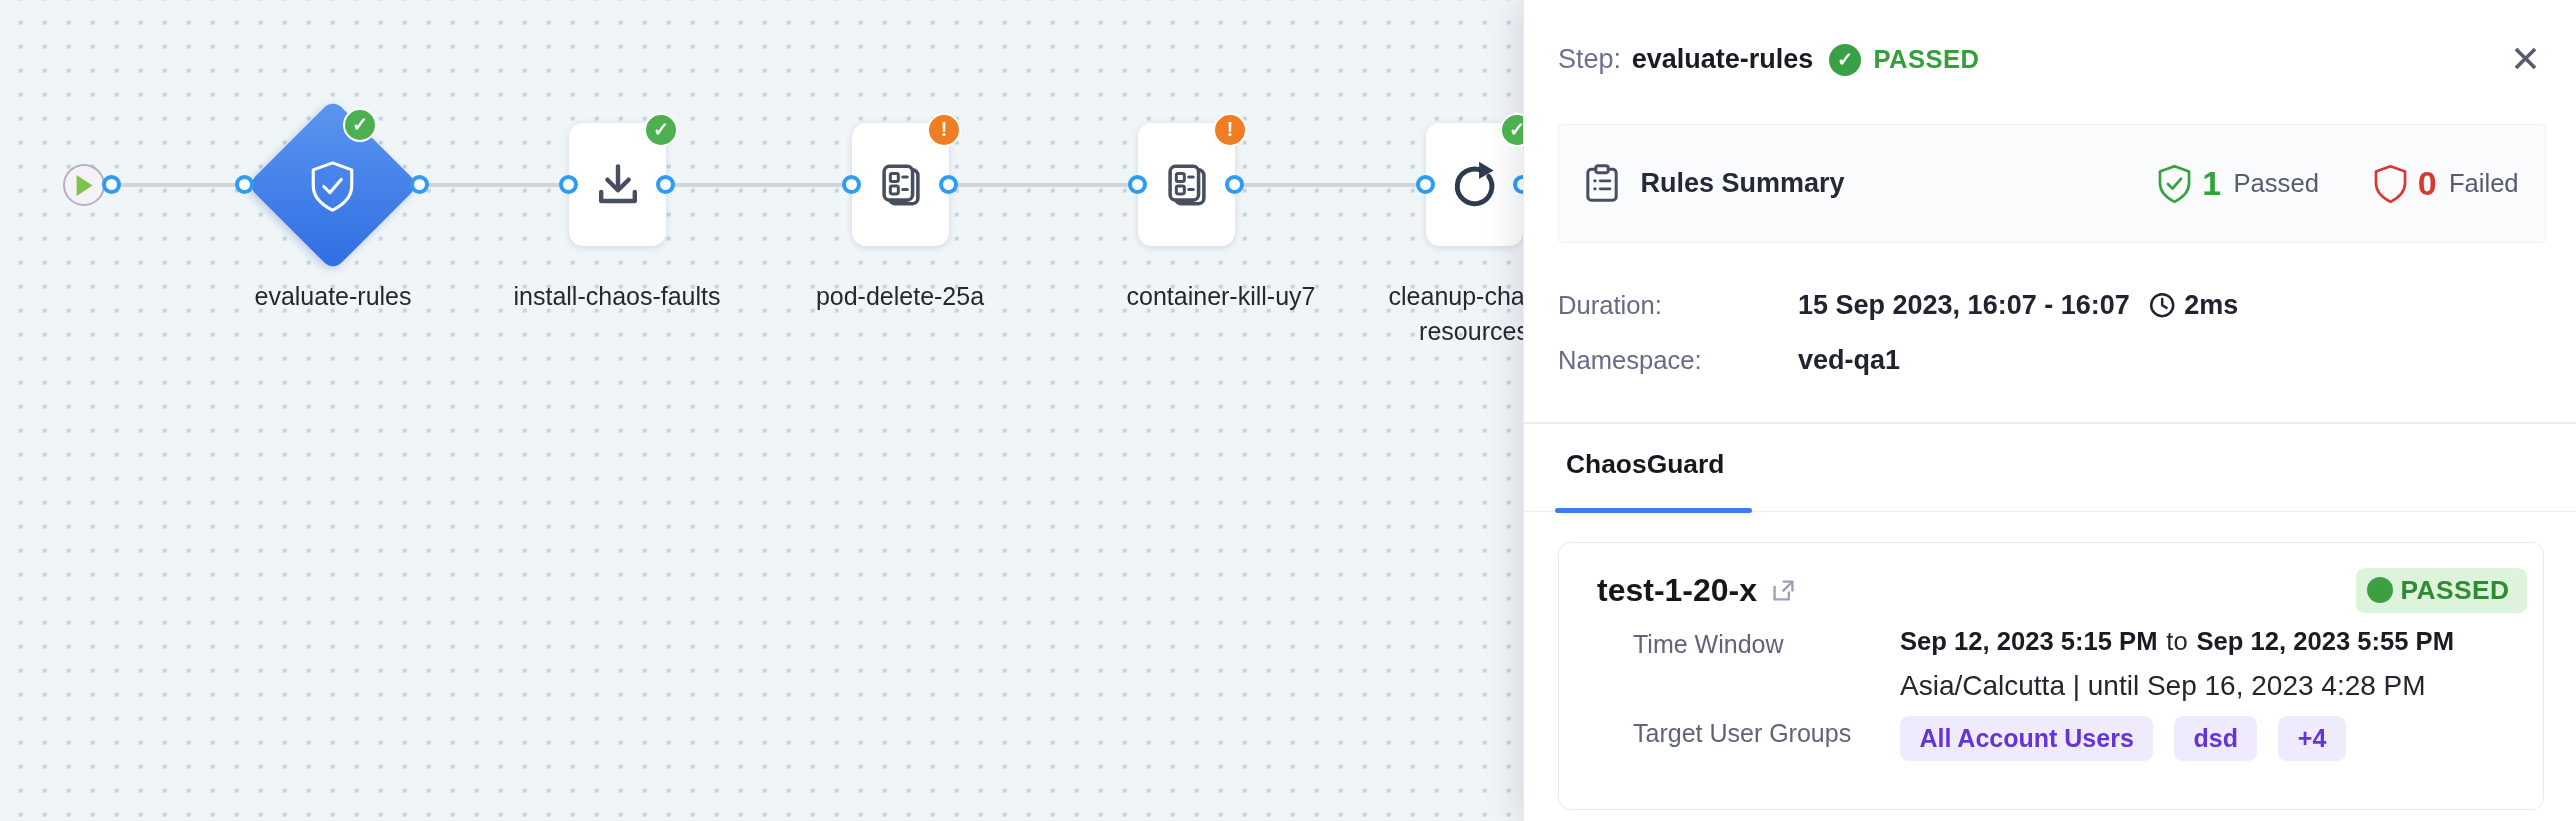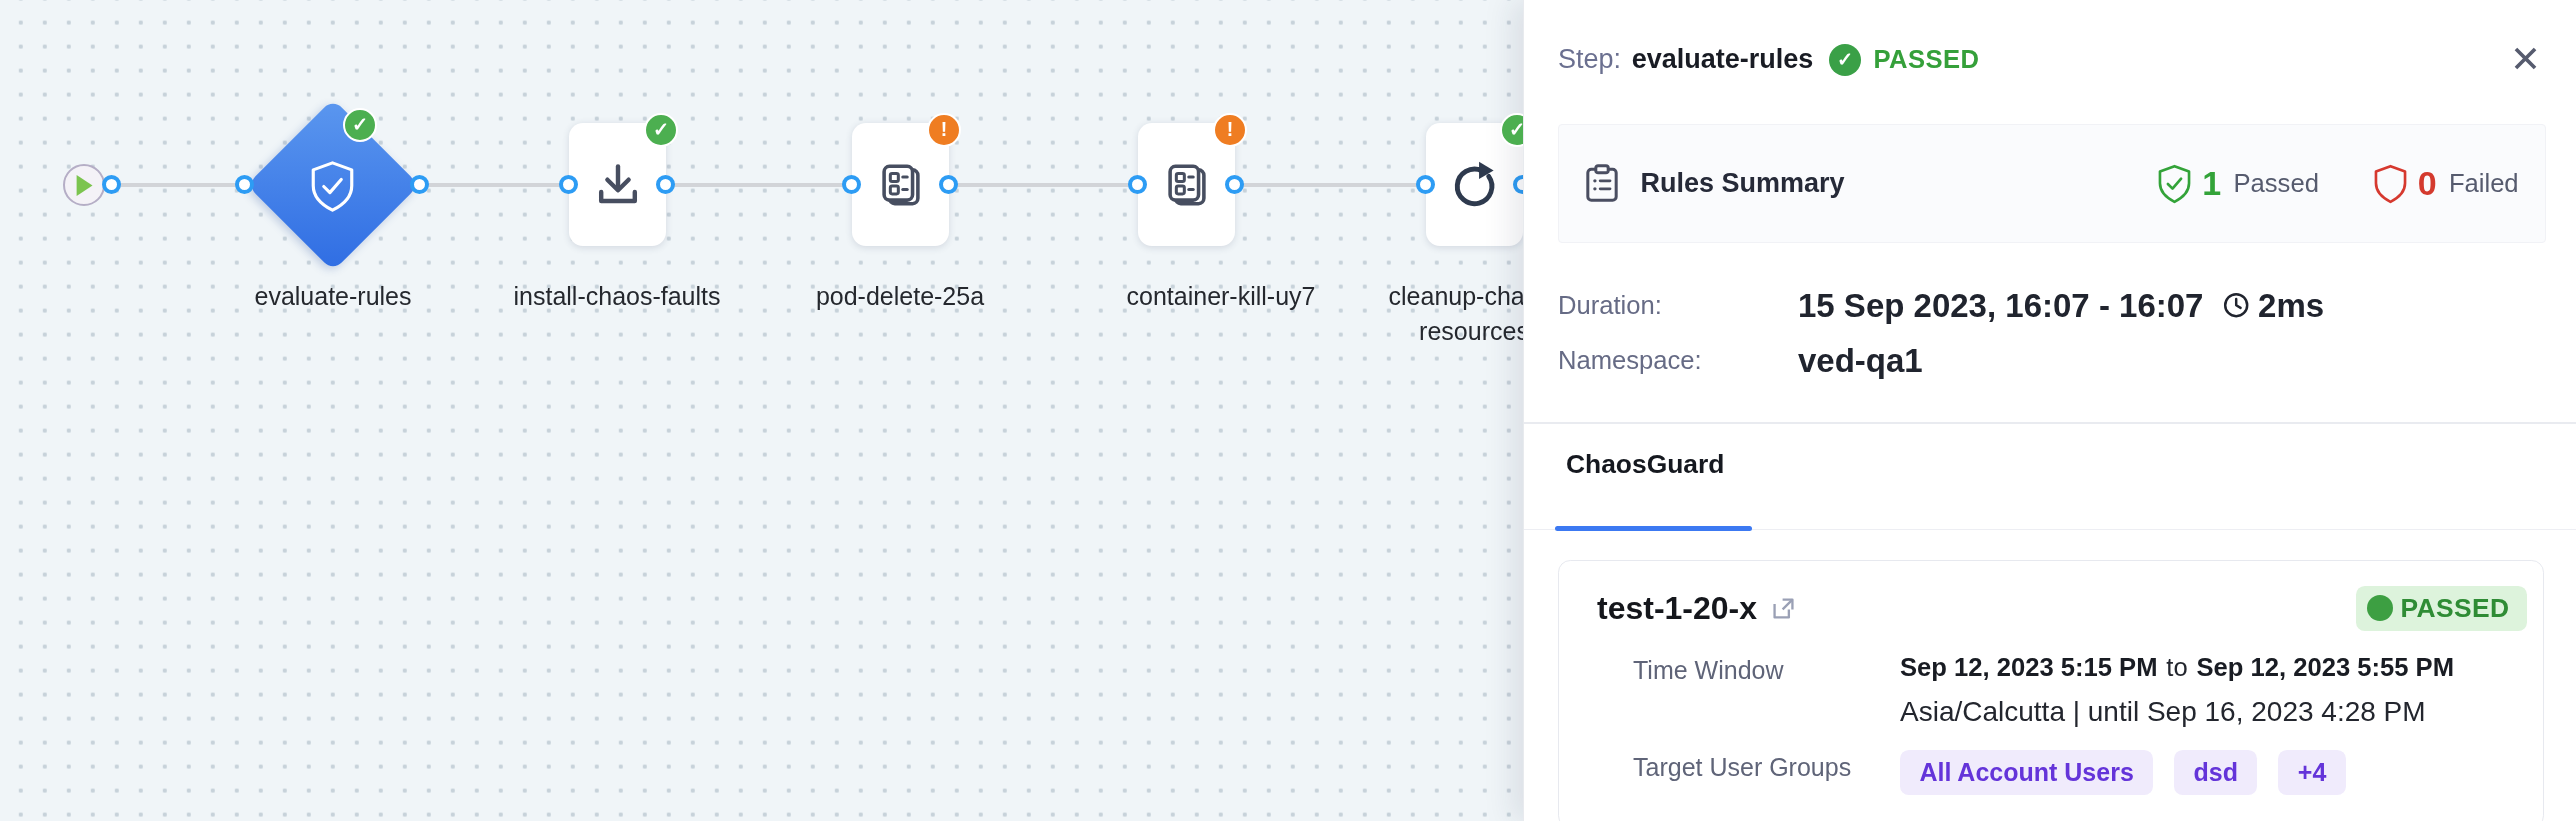--- a/index.html
+++ b/index.html
@@ -49,37 +49,37 @@
   .rb-right { margin-left:auto; display:flex; align-items:center; }
   .rb-count { font-size:34px; font-weight:700; margin:0 12.3px 0 8.8px; }
   .rb-count.pass { color:#33a339; }
   .rb-count.fail { color:#d43a2e; }
   .rb-word { font-size:25.6px; color:#565b6e; }
   .rb-gap { width:53px; }
 
   .meta { padding:35px 0 0 34px; }
   .meta-row { display:flex; align-items:center; height:55px;gap:27px; }
   .meta-label { width:213px; font-size:25.6px; font-weight:500; color:#666b85; }
-  .meta-value { font-size:33px; font-weight:600; color:#20242e; display:flex; align-items:center; }
+  .meta-value { font-size:27px; font-weight:600; color:#20242e; display:flex; align-items:center; }
   .clock { margin:0 8.8px 0 19.4px; }
 
   .divider { margin-top:34px; height:1.8px; background:#e9ebf0; }
-  .tabs { position:relative; height:106px; border-bottom:1.8px solid #edeef3; }
+  .tabs { position:relative; height:88px; border-bottom:1.8px solid #edeef3; }
   .tab { position:absolute; left:42px; top:25px; font-size:26.4px; font-weight:700; color:#15181f; cursor:pointer; }
   .tab-underline { position:absolute; left:31px; bottom:-2.6px; width:197px; height:5.3px; border-radius:2.6px; background:#3c79f2; }
 
   .guard-card { margin:30px 32px 0 34px; height:268px; background:#fff; border:1.8px solid #e7e9ef; border-radius:12.3px;
                 padding:25px 16px 0 38px; }
   .gc-titlerow { display:flex; align-items:center; }
   .gc-title { font-size:32px; font-weight:700; color:#15171c; margin-right:14px; }
   .gc-pill { margin-left:auto; display:flex; align-items:center; background:#ddf3dc; border-radius:8.8px;
              padding:7px 17.6px 7px 10.6px; }
   .gc-pill .dot { width:26.4px; height:26.4px; border-radius:50%; background:#3d9f42; margin-right:7px; }
   .gc-pill .txt { font-size:26.4px; font-weight:700; color:#2f8c35; letter-spacing:0.4px; }
-  .gc-row { display:flex; margin-top:22px; }
+  .gc-row { display:flex; margin-top:14px; }
   .gc-label { width:303px; padding-left:36px; font-size:25px; color:#5f6478; padding-top:3.5px; }
   .gc-value { font-size:25.6px; color:#191c23; }
   .gc-value .b { font-weight:700; }
   .gc-value .towrd { font-weight:400; margin:0 8.8px; color:#23262e; }
   .gc-sub { margin-top:14px; font-size:28px; color:#23262e; font-weight:400; }
   .gc-chips { display:flex; align-items:center; gap:21px; }
   .chip { background:#f0ebfc; color:#6434d9; font-weight:700; font-size:25px; border-radius:8.8px;
           padding:8px 19.4px; }
   svg { display:block; }
 </style>

